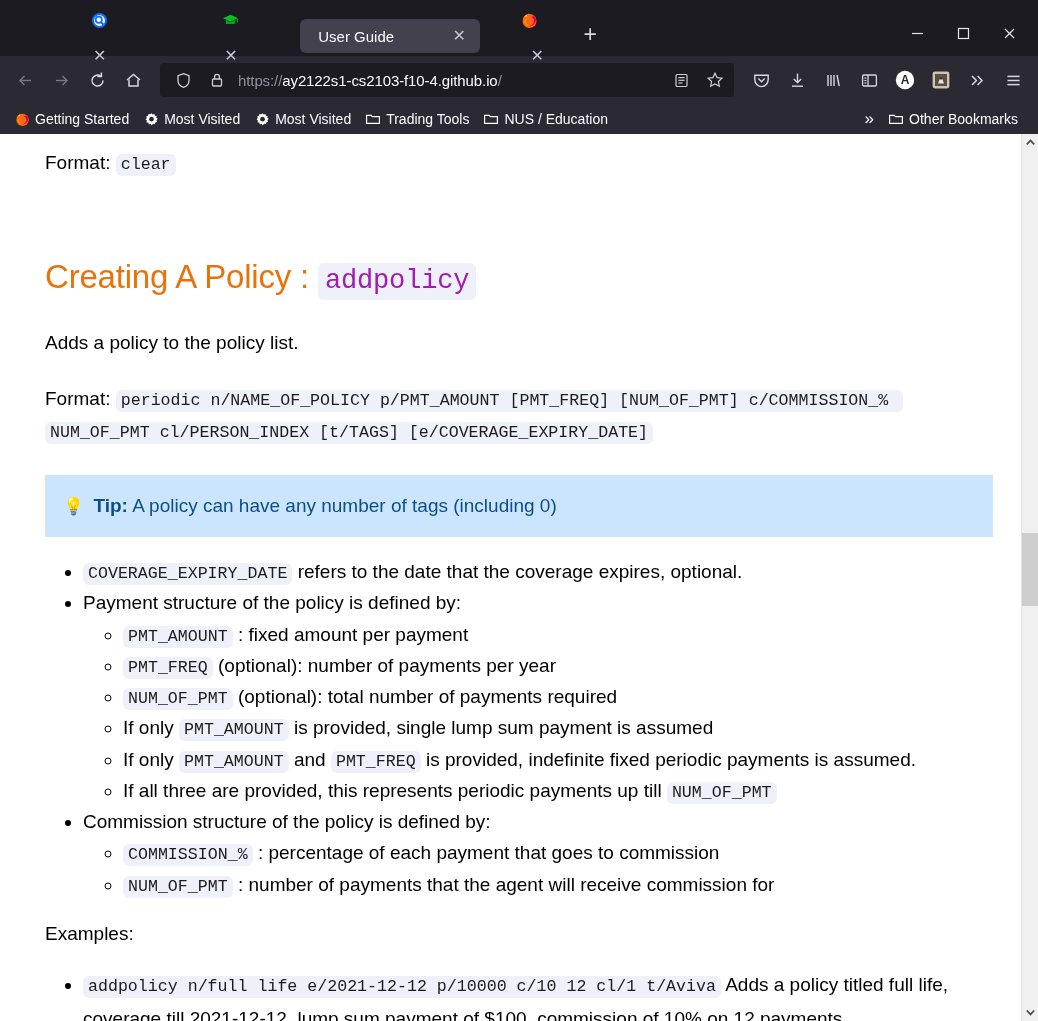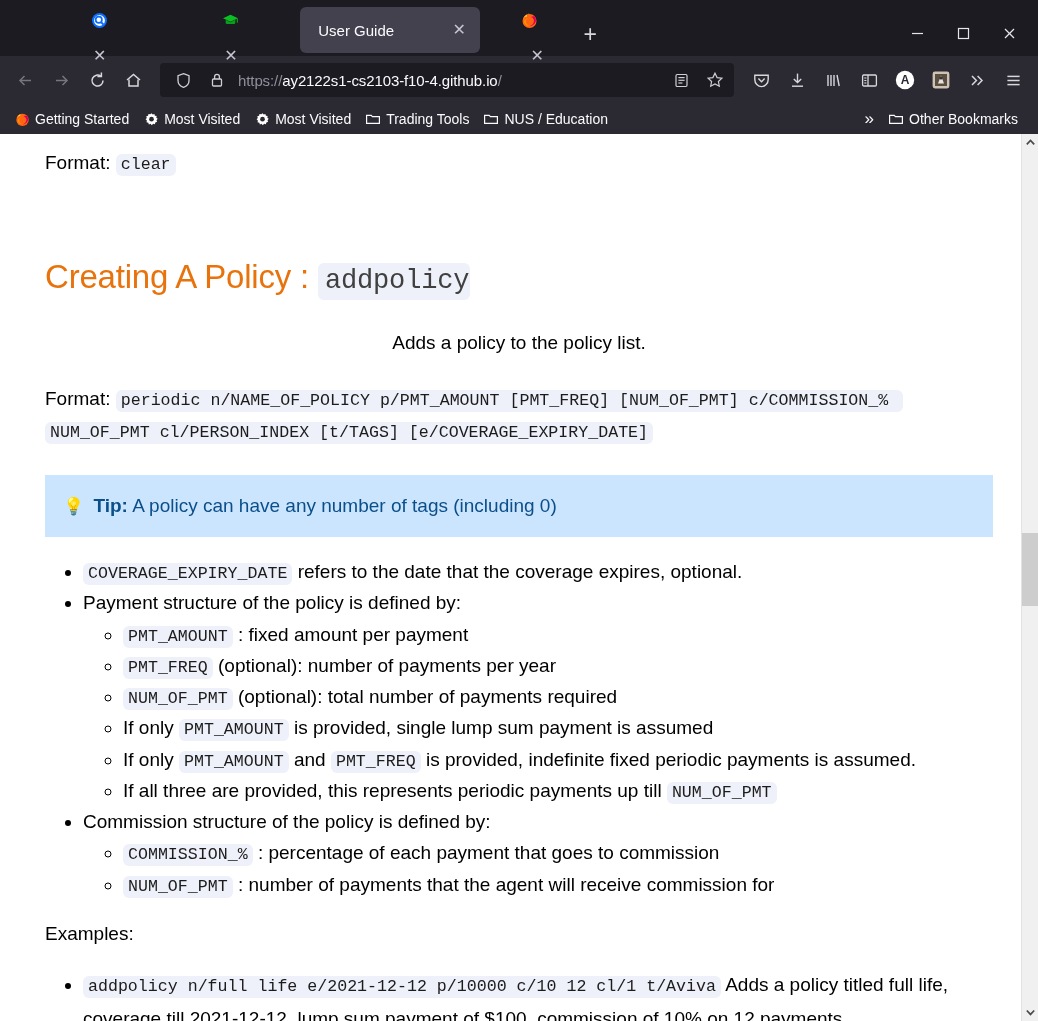--- a/index.html
+++ b/index.html
@@ -20,21 +20,21 @@
     display: flex; align-items: flex-end; padding: 0 6px 0 30px;
     position: relative;
   }
   .tab {
     height: 44px; display: flex; align-items: center;
     padding: 0 6px 0 12px; border-radius: 6px 6px 0 0;
     margin-bottom: 0px; position: relative; gap: 8px;
     color: #fbfbfe; font-size: 15px; white-space: nowrap;
   }
   .tab.inactive { background: transparent; flex-direction: column; }
-  .tab.active { background: #42414d; border-radius: 6px; height: 46px; margin-bottom: 3px; }
+  .tab.active { background: #42414d; border-radius: 6px; height: 34px; margin-bottom: 3px; }
   .tab-title {
     max-width: 118px; overflow: hidden; text-overflow: clip;
     display: inline-block; font-size: 15px; color: #fbfbfe;
   }
   .tab.active .tab-title { max-width: 150px; color: #fbfbfe; }
   .tab-close {
     width: 22px; height: 22px; display: flex; align-items: center; justify-content: center;
     color: #c5c4cf; font-size: 16px; line-height: 1; border-radius: 4px; flex: none;
   }
   .tab-fav { width: 17px; height: 17px; flex: none; display: block; }
@@ -88,22 +88,22 @@
     font-family: "Liberation Mono", "DejaVu Sans Mono", monospace;
     background: #eef0fa; border-radius: 6px;
     padding: 1px 5px 2px 5px; font-size: 0.875em; color: #1c1c1c;
     white-space: pre-wrap; box-decoration-break: clone; -webkit-box-decoration-break: clone;
   }
   .fmt-line { margin: 0 0 6px 0; font-size: 19px; }
   h2.section {
     color: #e8730c; font-size: 33px; font-weight: 400; margin: 78px 0 0 0;
     line-height: 1.25; letter-spacing: -0.2px;
   }
-  h2.section code { font-size: 0.82em; color: #404040; background: #eef0fa; padding: 2px 1px 4px 7px; }
-  p.para { margin: 30px 0 0 0; font-size: 19px; text-align: center; }
+  h2.section code { font-size: 0.82em; color: #a21caf; background: #eef0fa; padding: 2px 7px 4px 7px; }
+  p.para { margin: 30px 0 0 0; font-size: 19px; }
   .fmt-block { margin: 26px 0 0 0; font-size: 19px; line-height: 1.7; }
   .tipbox {
     margin: 27px 0 0 0; background: #cce5ff; color: #0b4f8a;
     padding: 18px 16px 18px 18px; font-size: 19px; line-height: 1.4;
   }
   .tipbox .tipword { font-weight: bold; color: #0b4f8a; text-align: center; }
   .tipbox .bulb { font-size: 17px; margin-right: 4px; }
   ul.lvl1 { margin: 19px 0 0 0; padding-left: 38px; list-style: disc; }
   ul.lvl1 > li { margin: 0 0 0 0; line-height: 1.64; }
   ul.lvl2 { margin: 0; padding-left: 40px; list-style: circle; }

